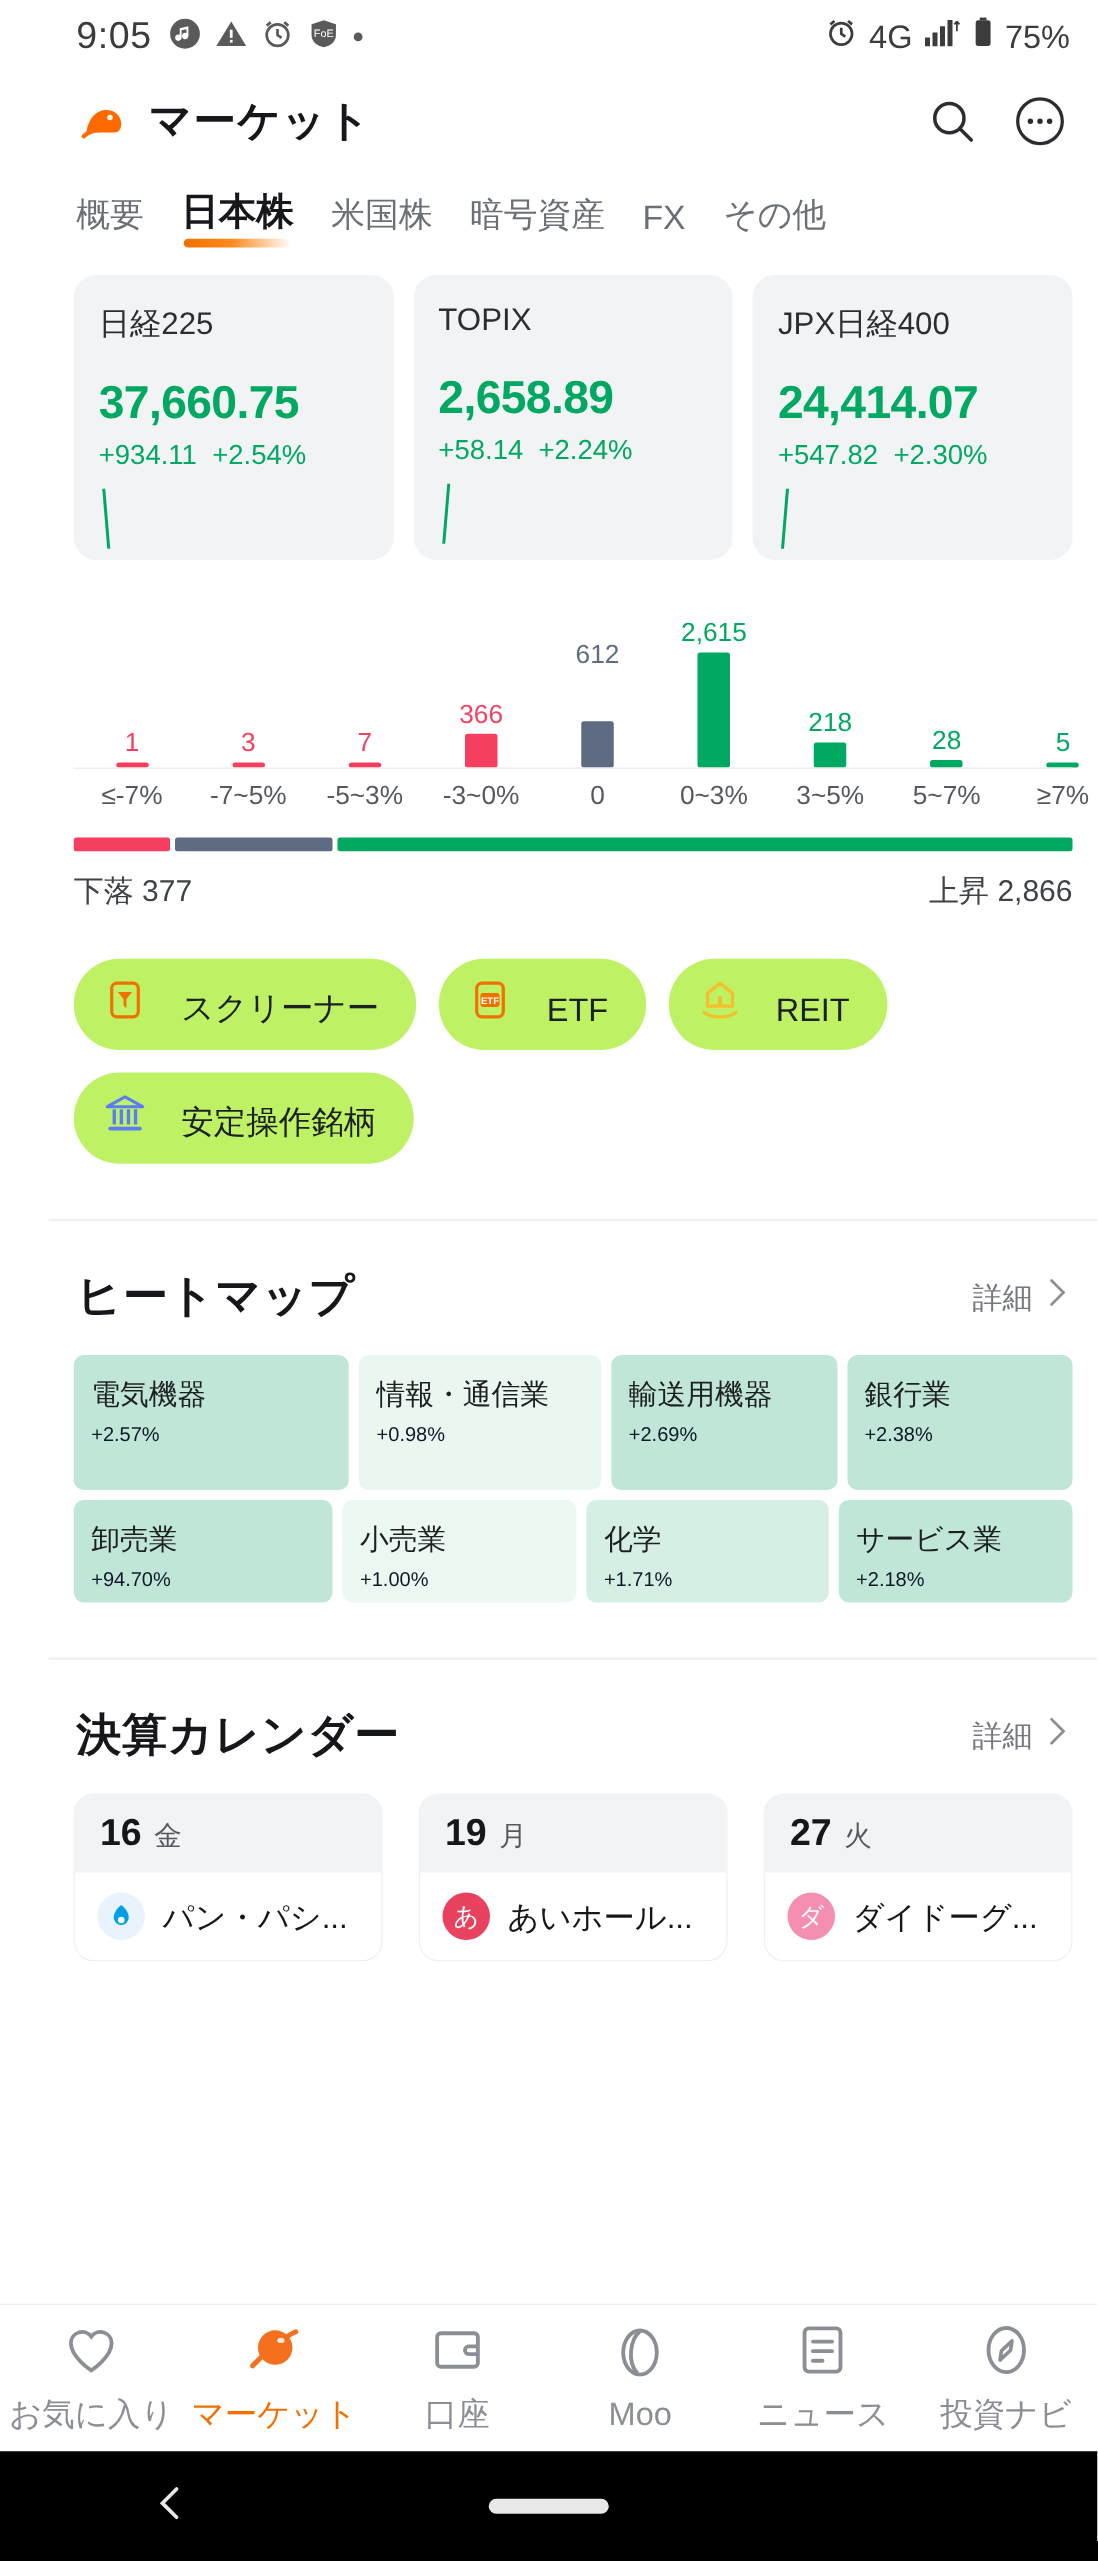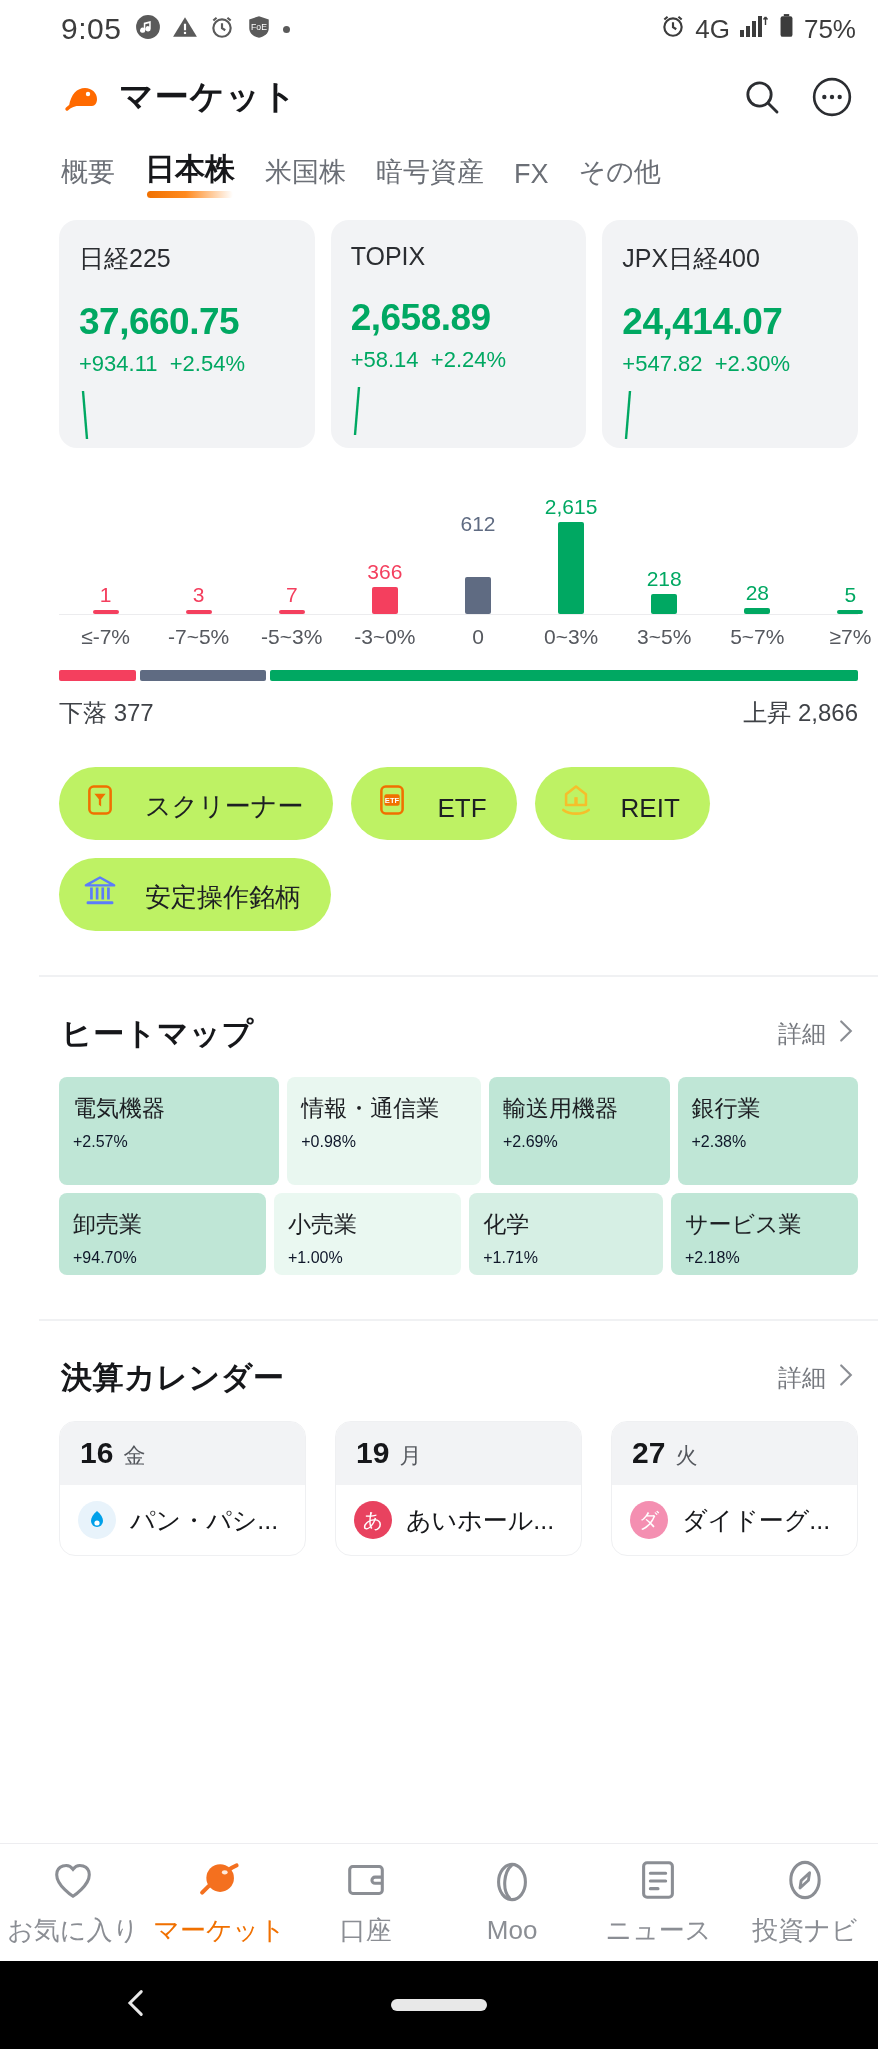--- a/index.html
+++ b/index.html
@@ -79,21 +79,21 @@
     font-size:26px; color:#1d1f23;
   }
   .chip svg { flex:none; }
 
   .divider { height:2px; background:#f0f1f3; margin: 44px 0 0 0; }
 
   
   .sec-head {
     display:flex; align-items:center; padding: 36px 22px 0 22px;
   }
-  .sec-title { font-size:31px; font-weight:700; color:#16171a; letter-spacing:.5px;}
+  .sec-title { font-size:36px; font-weight:700; color:#16171a; letter-spacing:.5px;}
   .sec-more { margin-left:auto; display:flex; align-items:center; gap:10px; font-size:24px; color:#75787e; }
 
   
   .heat { padding: 22px 20px 0 20px; }
   .heat-row { display:flex; gap:8px; margin-bottom:8px; }
   .heat-tile { border-radius:8px; padding:16px 14px; overflow:hidden; }
   .heat-tile.r1 { height:108px; }
   .heat-tile.r2 { height:82px; }
   .heat-name { font-size:23px; color:#1d1f23; white-space:nowrap; }
   .heat-val { font-size:16px; color:#0f172a; margin-top:9px; }

